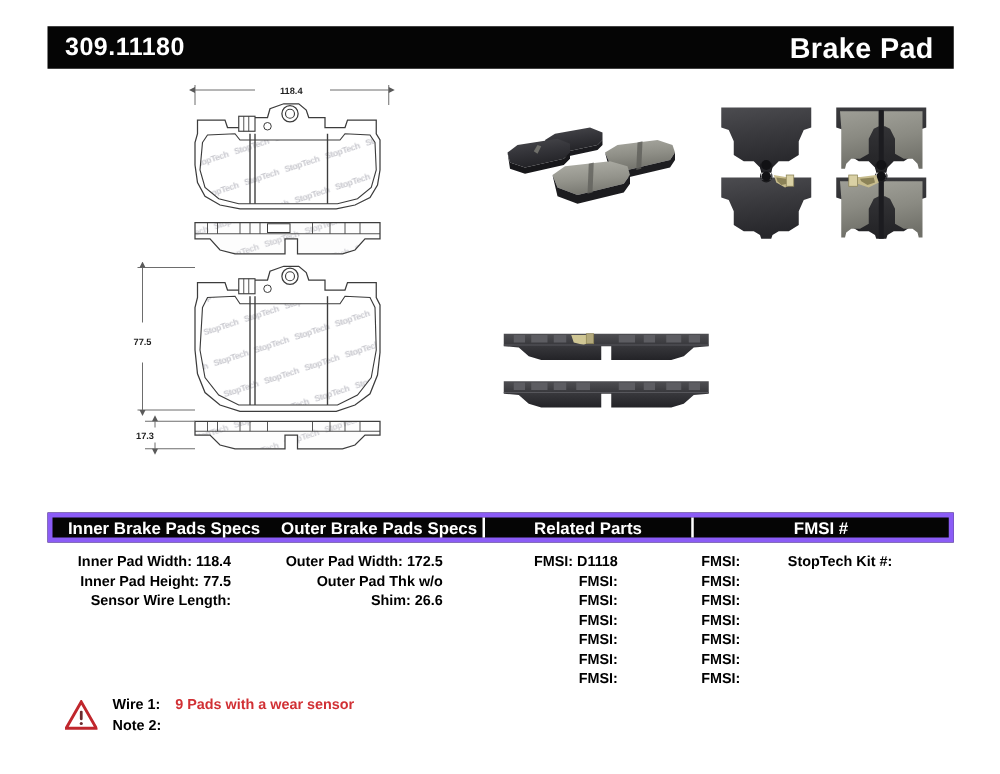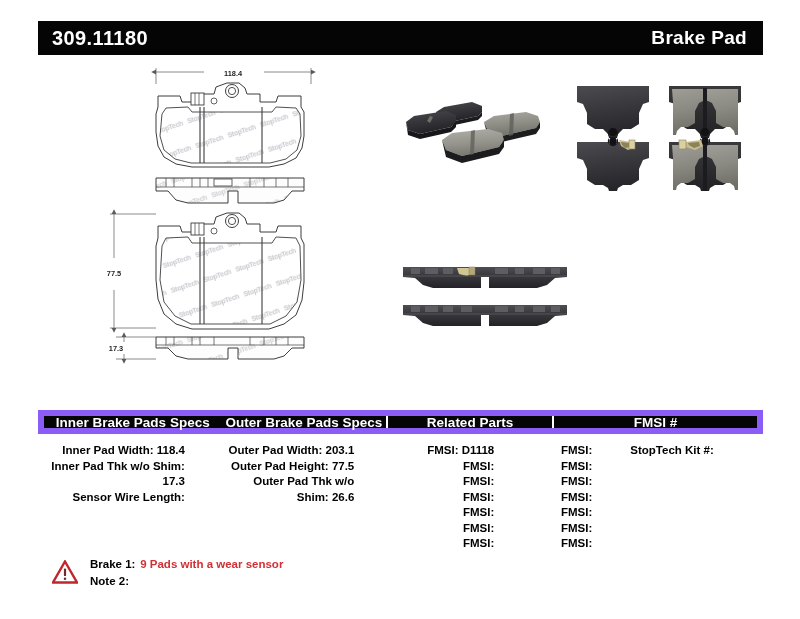--- a/index.html
+++ b/index.html
@@ -37,21 +37,21 @@
     padding: 0 16px 0 14px;
   }
   .header-partnum {
     color: #ffffff;
     font-size: 20px;
     font-weight: bold;
     letter-spacing: 0.4px;
   }
   .header-title {
     color: #ffffff;
-    font-size: 19px;
+    font-size: 23px;
     font-weight: bold;
     letter-spacing: 0.3px;
   }
 
   
   .drawing-area {
     position: absolute;
     left: 96px;
     top: 60px;
     width: 260px;
@@ -72,21 +72,21 @@
   .spec-table {
     position: absolute;
     left: 38px;
     top: 410px;
     width: 725px;
   }
   .table-head {
     display: flex;
     height: 24px;
     background: #050505;
-    border: 6px solid #8b5cf6;
+    border: 4px solid #8b5cf6;
     box-sizing: border-box;
   }
   .th {
     color: #fff;
     font-size: 13.5px;
     font-weight: bold;
     display: flex;
     align-items: center;
     justify-content: center;
     box-sizing: border-box;
@@ -445,27 +445,26 @@
       <div class="th col-inner">Inner Brake Pads Specs</div>
       <div class="th col-outer">Outer Brake Pads Specs</div>
       <div class="th col-related sep">Related Parts</div>
       <div class="th col-fmsi sep">FMSI #</div>
     </div>
 
     <div class="table-body">
 
       <div class="td col-inner">
         <div>Inner Pad Width: 118.4</div>
-        <div>Inner Pad Thk w/o Shim: 17.3</div>
+        <div>Inner Pad Height: 77.5</div>
         <div>Sensor Wire Length:</div>
       </div>
 
       <div class="td col-outer">
-        <div>Outer Pad Width: 203.1</div>
-        <div>Outer Pad Height: 77.5</div>
+        <div>Outer Pad Width: 172.5</div>
         <div>Outer Pad Thk w/o Shim: 26.6</div>
       </div>
 
       <div class="td col-fmsi">
         <div class="fmsi-sub">
           <div class="fmsi-row">FMSI:  D1118</div>
           <div class="fmsi-row">FMSI:</div>
           <div class="fmsi-row">FMSI:</div>
           <div class="fmsi-row">FMSI:</div>
           <div class="fmsi-row">FMSI:</div>
@@ -490,21 +489,21 @@
   </div>
 
   <div class="notes">
     <svg class="warn-icon" viewBox="0 0 26 24">
       <path d="M13,1.5 L25,22.5 L1,22.5 Z" fill="#ffffff" stroke="#c0272d" stroke-width="2.4"></path>
       <rect x="11.9" y="8.5" width="2.2" height="7.6" rx="0.9" fill="#6d2b2e"></rect>
       <circle cx="13" cy="18.8" r="1.25" fill="#6d2b2e"></circle>
     </svg>
     <div class="note-lines">
       <div class="note-row">
-        <span class="note-label">Brake 1:</span>
+        <span class="note-label">Wire 1:</span>
         <span class="note-value-red">9 Pads with a wear sensor</span>
       </div>
       <div class="note-row">
         <span class="note-label">Note 2:</span>
         <span></span>
       </div>
     </div>
   </div>
 
 </div>

